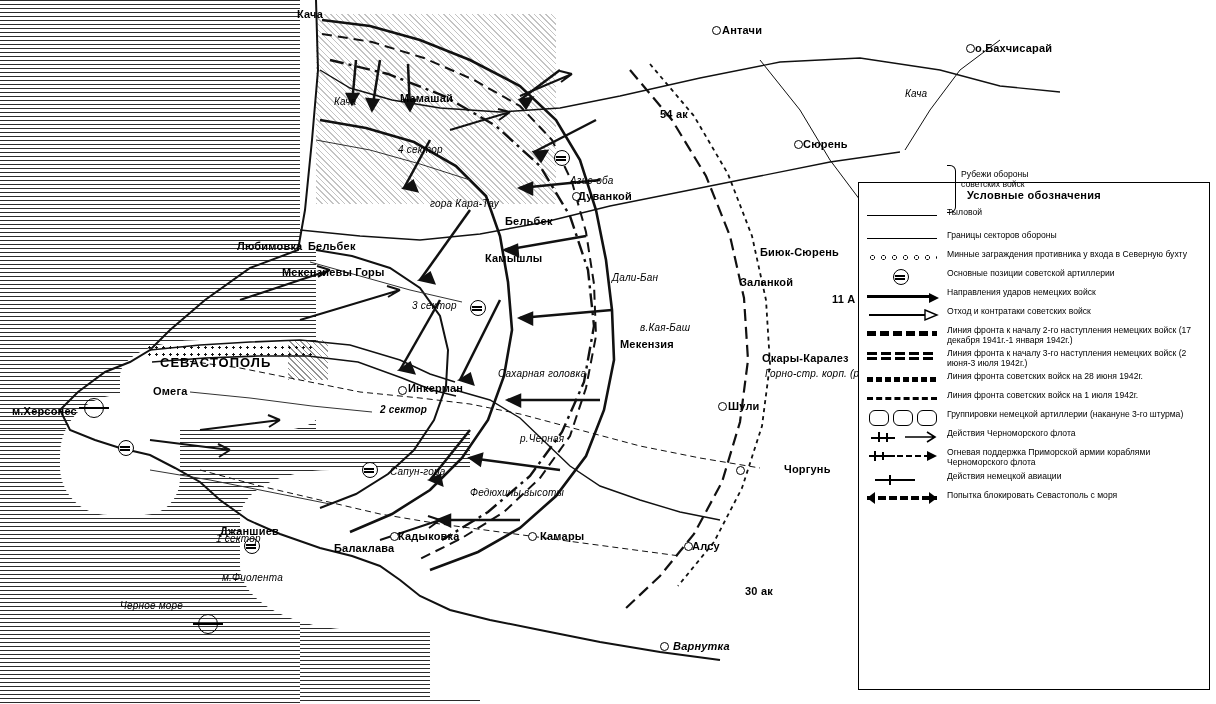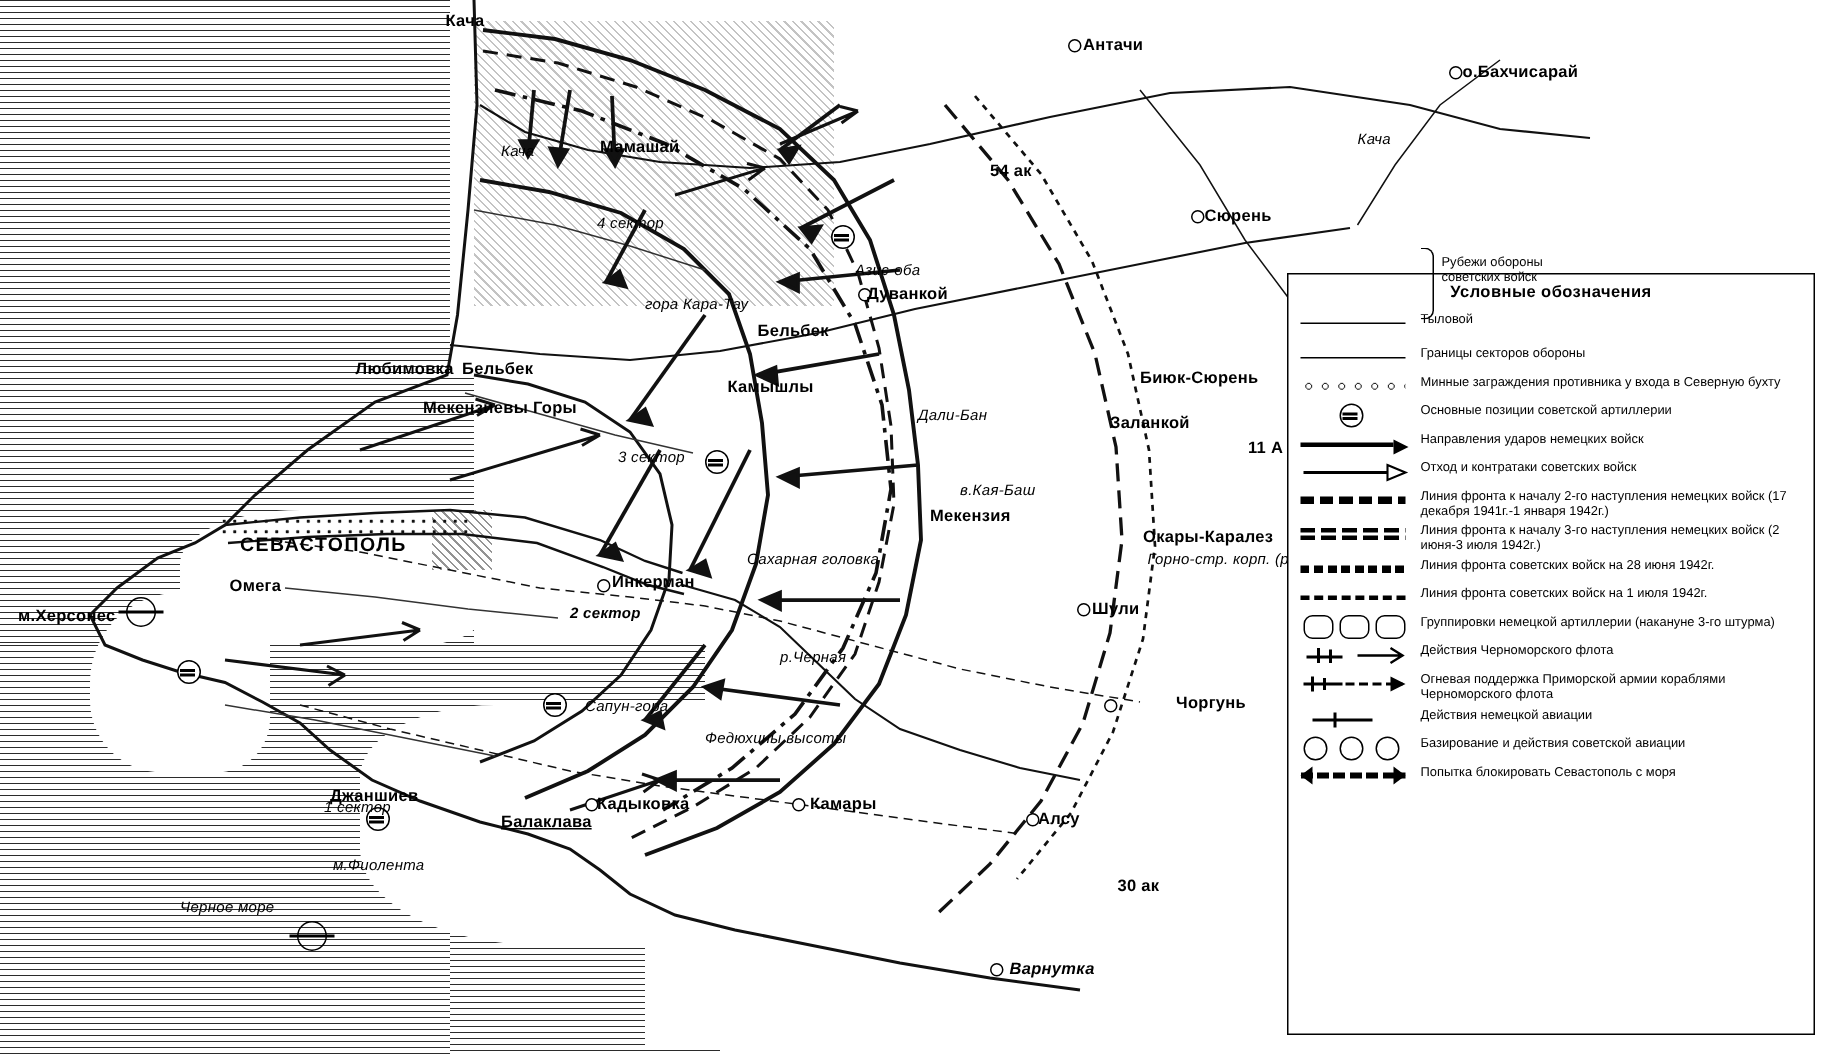--- a/index.html
+++ b/index.html
@@ -247,21 +247,21 @@
   <div class="town-o" style="left:718px;top:402px;"></div>
   <div class="town-o" style="left:736px;top:466px;"></div>
   <div class="town-o" style="left:660px;top:642px;"></div>
   <div class="town-o" style="left:572px;top:192px;"></div>
   <div class="town-o" style="left:528px;top:532px;"></div>
   <div class="town-o" style="left:390px;top:532px;"></div>
   <div class="town-o" style="left:398px;top:386px;"></div>
 
   <div id="city-labels">
       <div class="lbl big " style="left: 160px; top: 355px;">СЕВАСТОПОЛЬ</div>
-      <div class="lbl med " style="left: 334px; top: 542px; text-decoration: underline;">Балаклава</div>
+      <div class="lbl med " style="left: 334px; top: 542px;">Балаклава</div>
       <div class="lbl med " style="left: 408px; top: 382px;">Инкерман</div>
       <div class="lbl med " style="left: 282px; top: 266px;">Мекензиевы Горы</div>
       <div class="lbl med " style="left: 505px; top: 215px;">Бельбек</div>
       <div class="lbl med " style="left: 485px; top: 252px;">Камышлы</div>
       <div class="lbl med " style="left: 578px; top: 190px;">Дуванкой</div>
       <div class="lbl med " style="left: 237px; top: 240px;">Любимовка</div>
       <div class="lbl med " style="left: 308px; top: 240px;">Бельбек</div>
       <div class="lbl med " style="left: 400px; top: 92px;">Мамашай</div>
       <div class="lbl med " style="left: 297px; top: 8px;">Кача</div>
       <div class="lbl med " style="left: 722px; top: 24px;">Антачи</div>
@@ -425,30 +425,20 @@
       <div class="ltext">Огневая поддержка Приморской армии кораблями Черноморского флота</div>
     </div>
 
     <div class="lrow">
       <div class="lsym">
         <div class="s-plane"></div>
       </div>
       <div class="ltext">Действия немецкой авиации</div>
     </div>
 
-    <div class="lrow">
-      <div class="lsym">
-        <div class="s-circles">
-          <div class="c" style="left:2px;"></div>
-          <div class="c" style="left:26px;"></div>
-          <div class="c" style="left:50px;"></div>
-        </div>
-      </div>
-      <div class="ltext">Базирование и действия советской авиации</div>
-    </div>
 
     <div class="lrow">
       <div class="lsym">
         <div class="s-blk"></div>
       </div>
       <div class="ltext">Попытка блокировать Севастополь с моря</div>
     </div>
   </div>
 
 </div>

